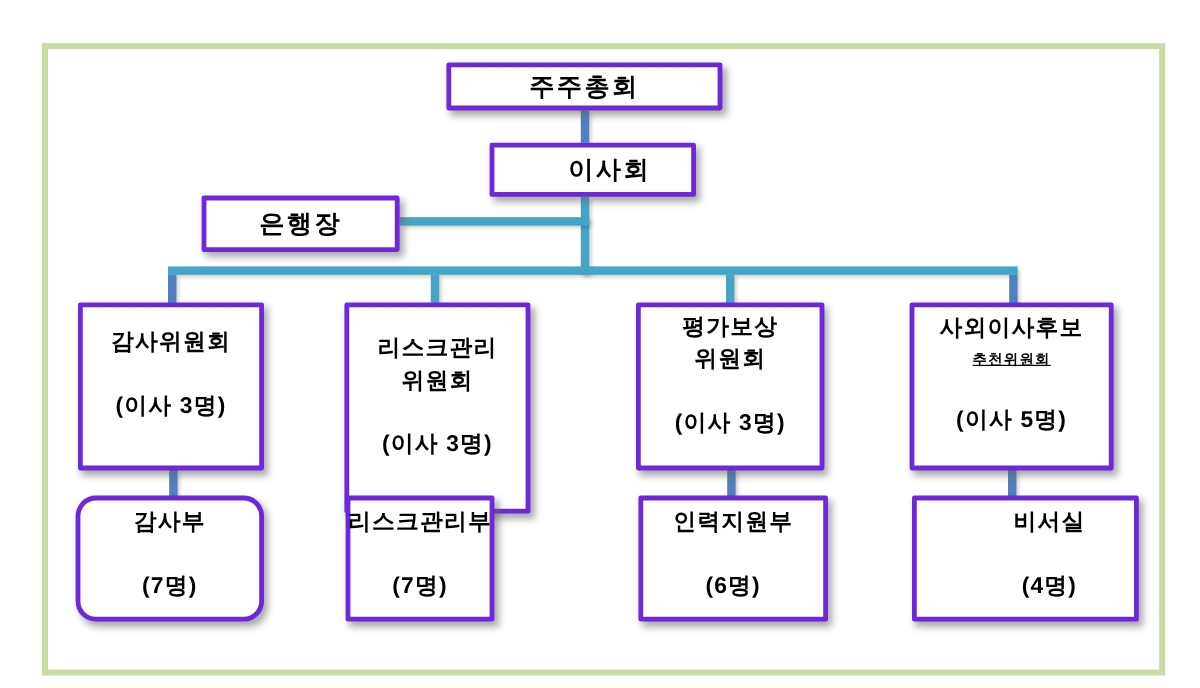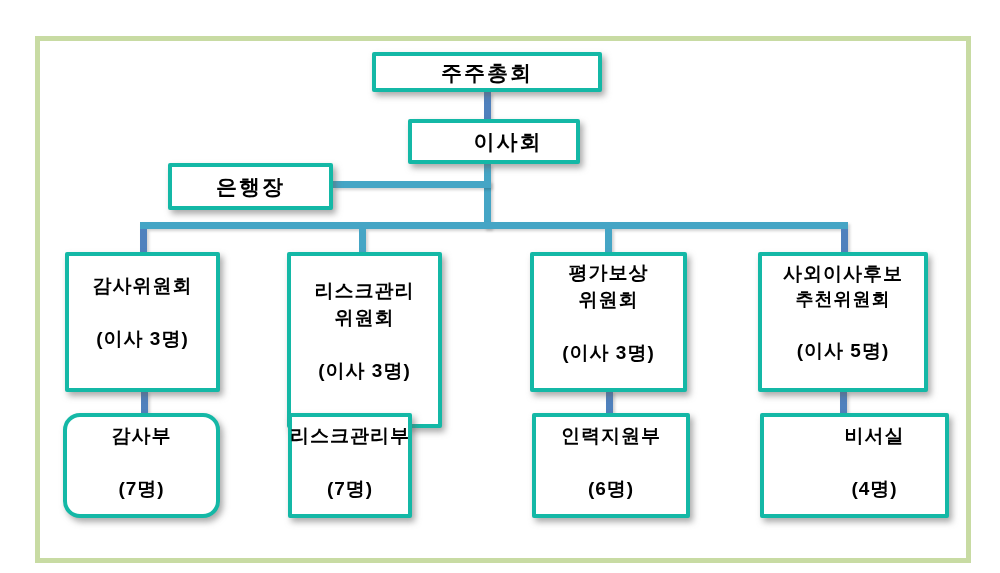--- a/index.html
+++ b/index.html
@@ -29,40 +29,41 @@
     position: absolute;
     z-index: 1;
   }
   .conn.teal { background: #45a5c5; box-shadow: 2px 2px 3px rgba(0,0,0,0.18); }
   .conn.blue { background: #4f81bd; box-shadow: 2px 2px 3px rgba(0,0,0,0.18); }
   .box {
     position: absolute;
     z-index: 2;
     box-sizing: border-box;
     background: #ffffff;
-    border: 4px solid #14b8a6;
+    border: 4px solid #6d28d9;
     border-radius: 2px;
     box-shadow: 3px 4px 6px rgba(100,100,100,0.55);
     display: flex;
     flex-direction: column;
     align-items: center;
     justify-content: center;
     text-align: center;
     font-weight: bold;
     color: #000000;
   }
   .box .line {
     font-size: 19px;
     line-height: 27px;
     letter-spacing: 1px;
     white-space: nowrap;
   }
   .box .line.small {
-    font-size: 18px;
+    font-size: 12px;
     line-height: 24px;
+    text-decoration: underline;
   }
   .box .line:empty { display: none; }
   .box .gap { height: 26px; }
   .box .detail {
     font-size: 19px;
     line-height: 27px;
     letter-spacing: 1px;
     white-space: nowrap;
   }
   .box.single .line {

